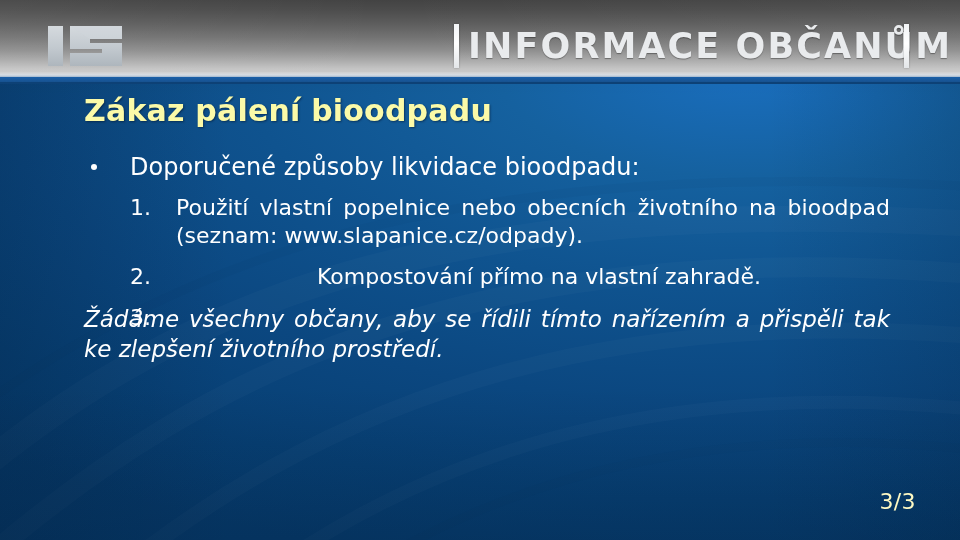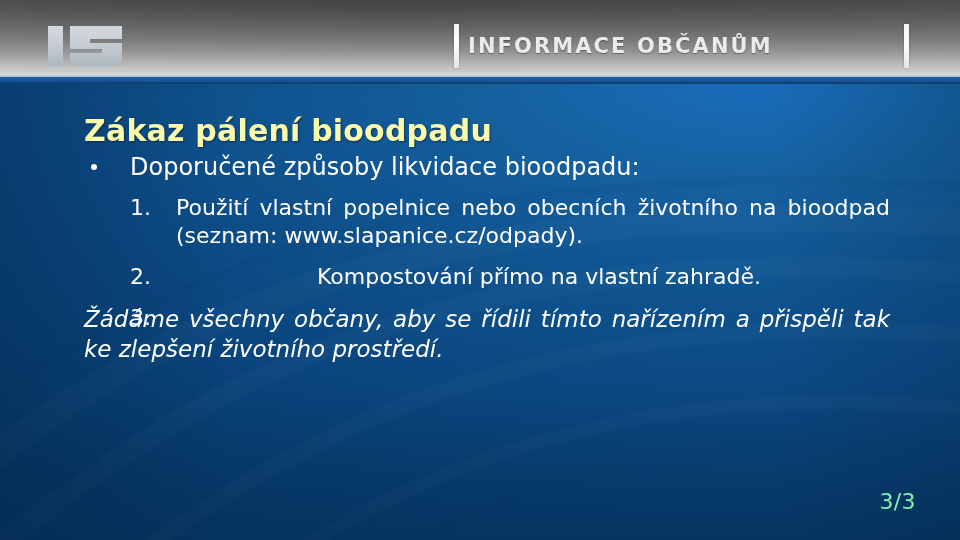--- a/index.html
+++ b/index.html
@@ -88,21 +88,21 @@
     position: absolute;
     left: 46px; top: 24px;
     width: 78px; height: 44px;
   }
   .hdr-title {
     position: absolute;
     left: 468px; top: 23px;
     height: 46px;
     display: flex;
     align-items: center;
-    font-size: 21px;
+    font-size: 35px;
     font-weight: 600;
     letter-spacing: 2.1px;
     color: #e9ebed;
     white-space: nowrap;
     text-shadow: 0 1px 1px rgba(0,0,0,.35);
   }
   .hdr-bar {
     position: absolute;
     top: 24px;
     width: 5px;
@@ -117,21 +117,20 @@
   .title {
     position: absolute;
     left: 84px;
     top: 93px;
     font-size: 30px;
     font-weight: bold;
     color: #fbfaa8;
     letter-spacing: .2px;
     white-space: nowrap;
     text-shadow: 1px 1px 2px rgba(0,10,30,.45);
-    margin-top: 20px;
   }
 
   .content {
     position: absolute;
     left: 84px;
     top: 152px;
     width: 806px;
     color: #ffffff;
   }
 
@@ -187,21 +186,21 @@
     margin-top: 11px;
     width: 806px;
     font-style: italic;
   }
 
   .page-num {
     position: absolute;
     right: 44px;
     bottom: 26px;
     font-size: 22px;
-    color: #86efac;
+    color: #fef9c3;
     letter-spacing: .4px;
     text-align: center;
   }
 </style>
 </head>
 <body>
 
 <div id="slide">
 
   <div class="bg-base"></div>

